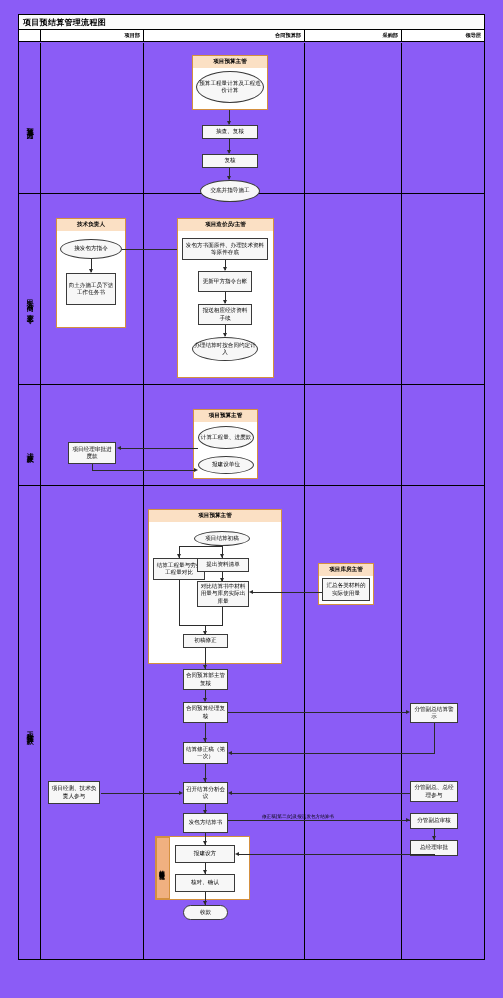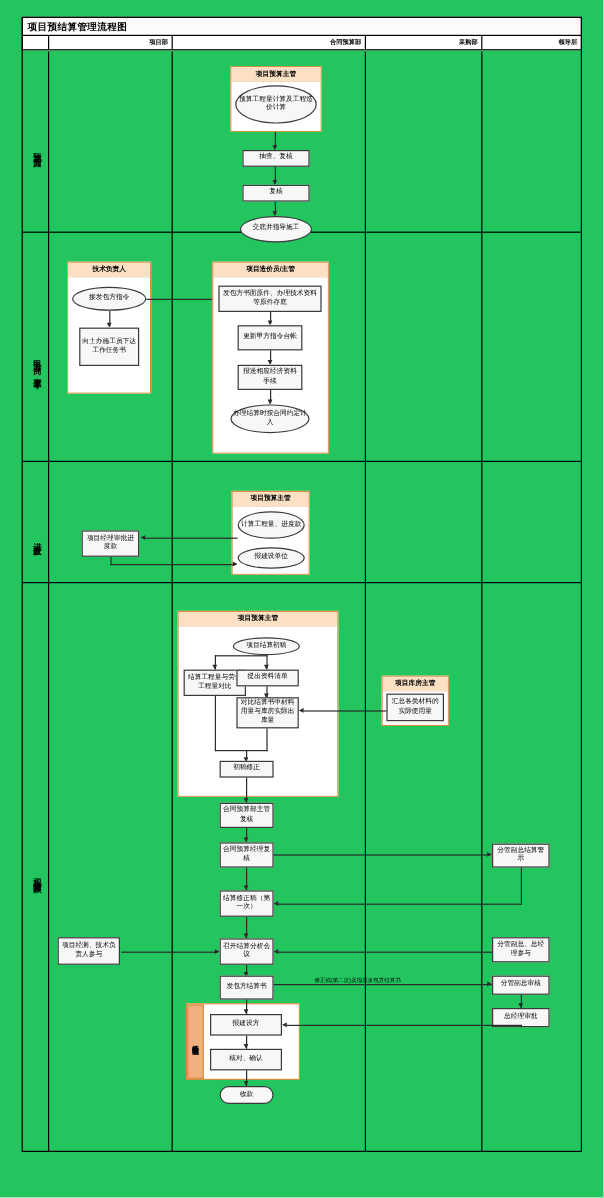--- a/index.html
+++ b/index.html
@@ -1,17 +1,17 @@
 <!DOCTYPE html>
 <html><head>
 <meta charset="utf-8">
 <style>
   html,body{margin:0;padding:0;background:#ffffff;}
   body{font-family:"Liberation Sans","DejaVu Sans",sans-serif;}
-  #page{position:relative;width:503px;height:998px;background:#22c55e;overflow:hidden;}
+  #page{position:relative;width:503px;height:998px;background:#8b5cf6;overflow:hidden;}
 
   
   .frame{position:absolute;left:18px;top:14px;width:467px;height:946px;border:1px solid #000;box-sizing:border-box;}
   .title-bar{position:absolute;left:18px;top:14px;width:467px;height:16px;box-sizing:border-box;
              border:1px solid #000;background:#fbfbfb;display:flex;align-items:center;padding-left:4px;}
   .title-bar span{font-size:8px;font-weight:bold;color:#000;letter-spacing:.3px;}
 
   .head-row{position:absolute;left:18px;top:30px;width:467px;height:12px;box-sizing:border-box;border:1px solid #000;border-top:none;background:#fff;}
   .head-cell{position:absolute;top:0;height:11px;display:flex;align-items:center;justify-content:flex-end;
              padding-right:3px;font-size:5.2px;font-weight:bold;color:#000;box-sizing:border-box;}

